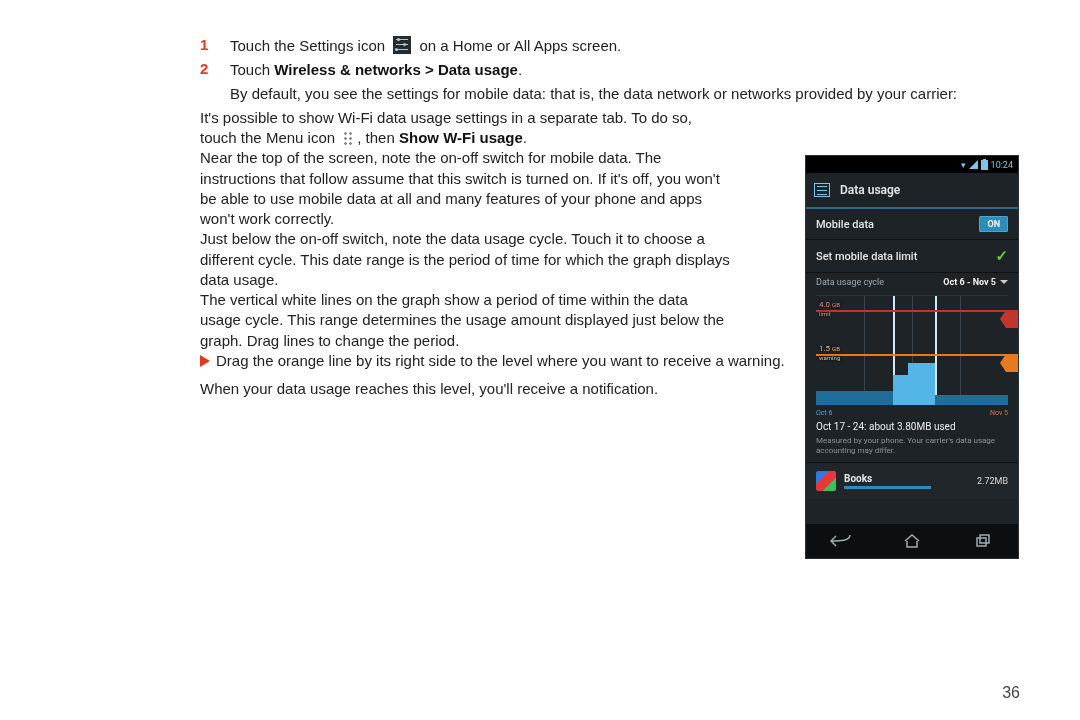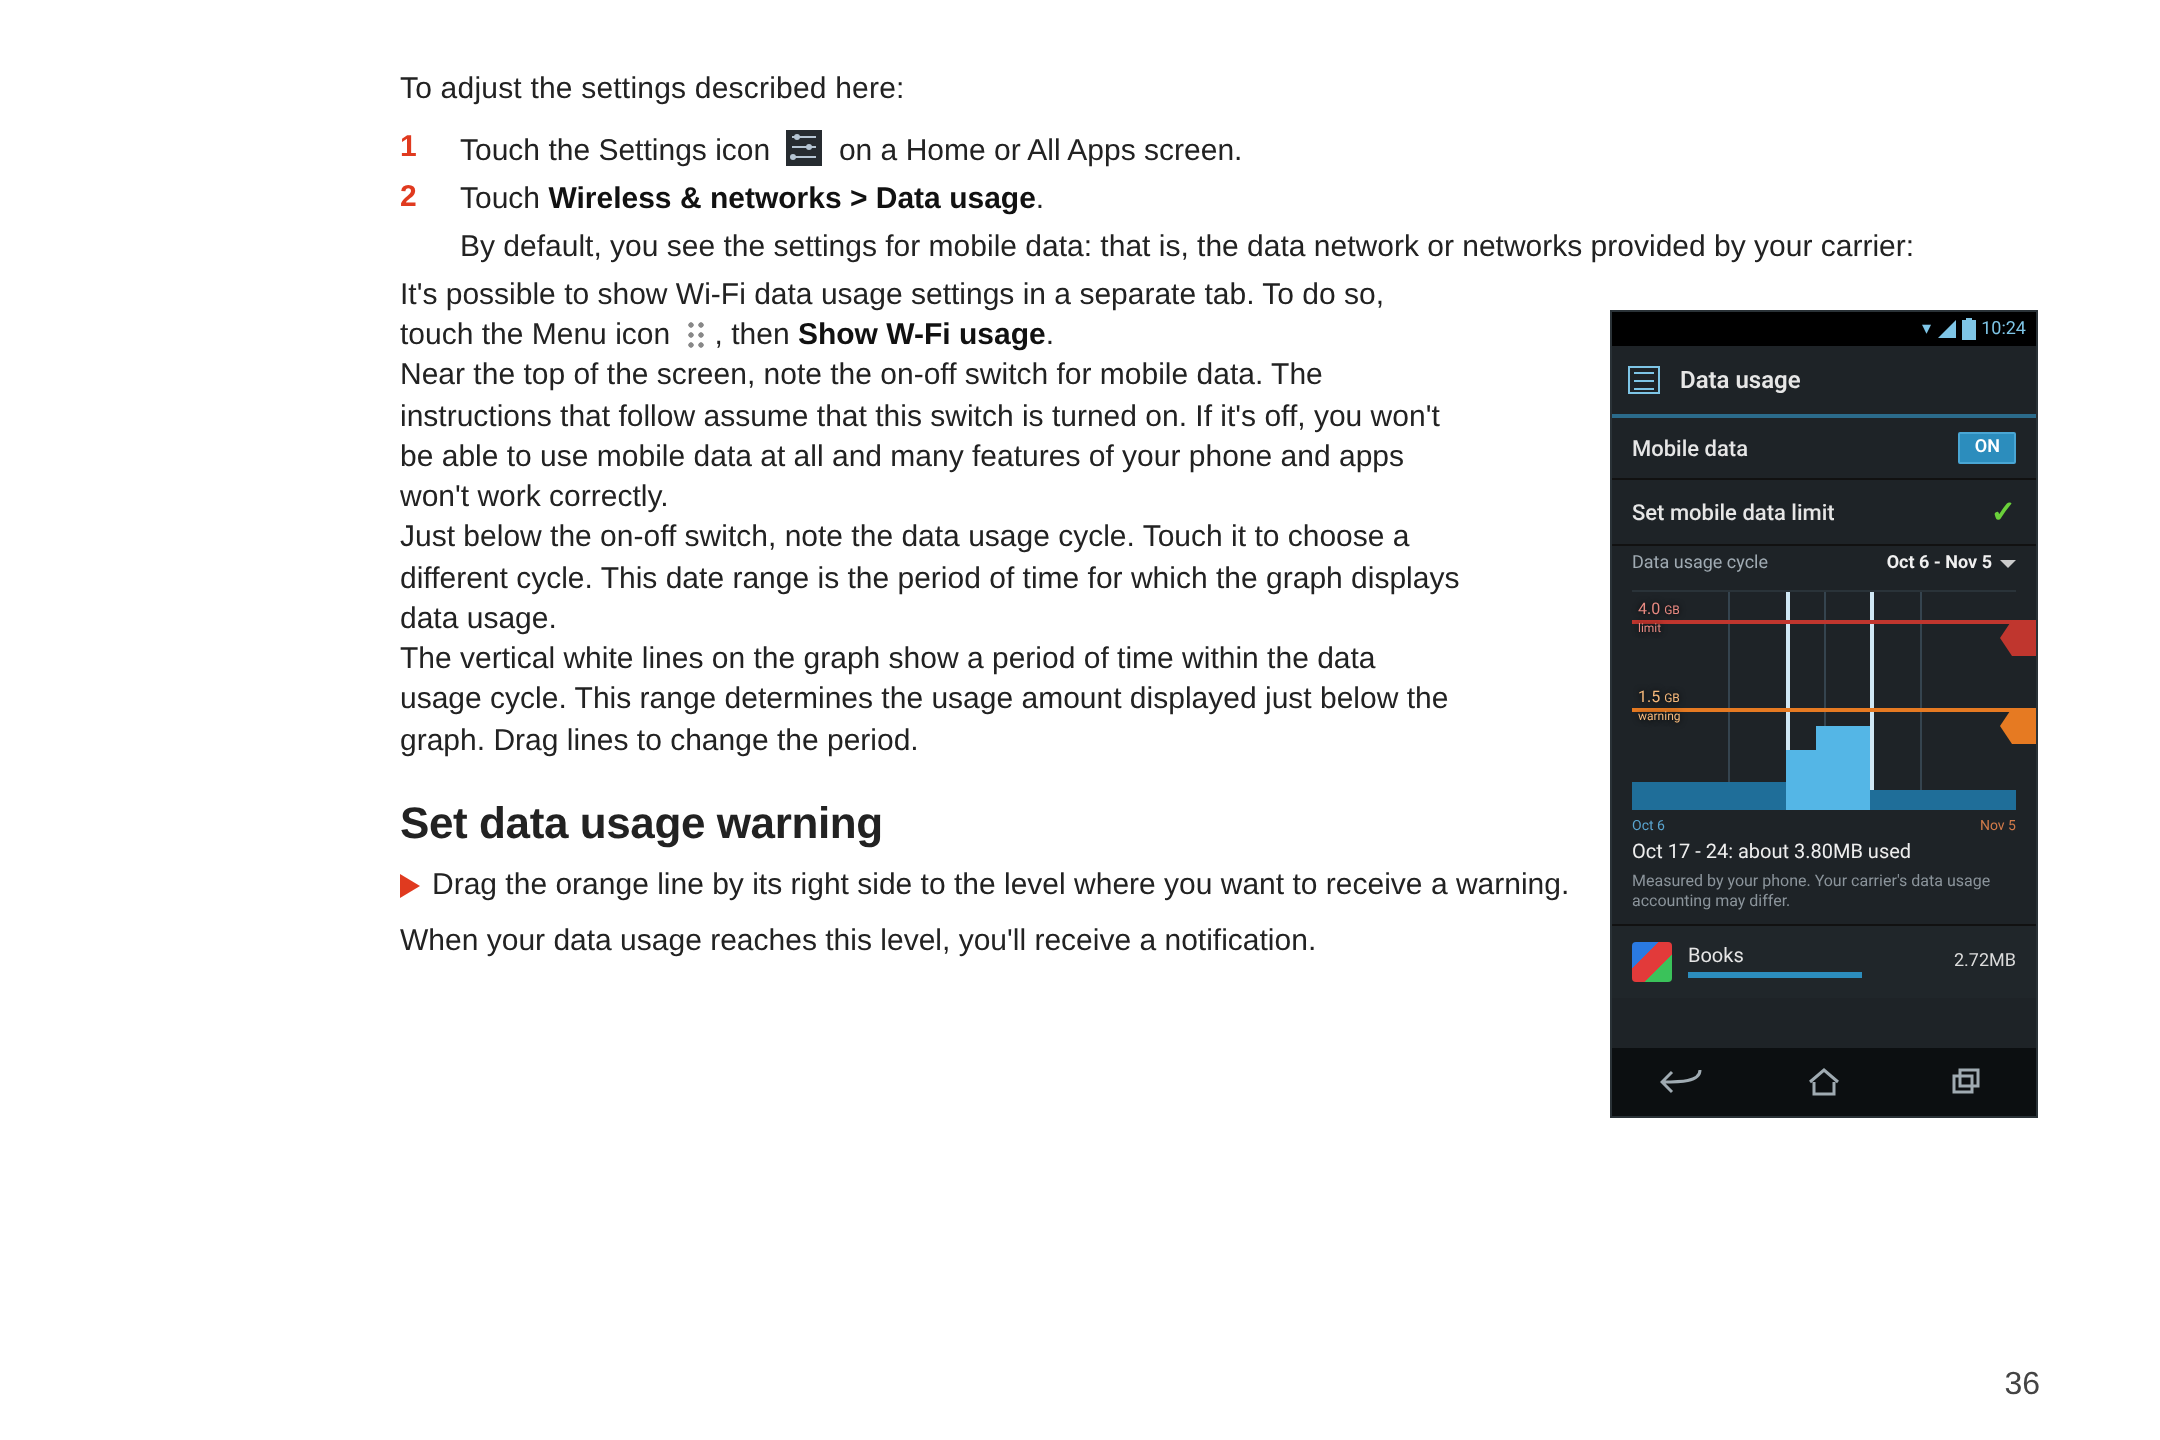--- a/index.html
+++ b/index.html
@@ -264,38 +264,37 @@
     gap: 8px;
     background: #20262a;
   }
   .app-icon {
     width: 20px; height: 20px;
     position: relative;
     background: linear-gradient(135deg,#2a7ae2 0 33%,#e23a3a 33% 66%,#3ac25a 66%);
     border-radius: 2px;
   }
   .app-name-wrap { flex: 1; }
-  .app-name { font-size: 10px; font-weight:400; }
+  .app-name { font-size: 10px; font-weight:700; }
   .app-bar {
     height: 3px; width: 70%; background: #2c8dbd; margin-top: 2px;
   }
   .app-size { font-size: 9px; color:#dcdcdc; }
   .navbar {
     position:absolute; bottom:0; left:0; right:0; height:34px;
     background:#0c0f11;
     display:flex; justify-content:space-around; align-items:center;
   }
   .nav-btn { width:28px; height:18px; display:flex; align-items:center; justify-content:center; }
   .nav-btn svg { stroke:#a0abb2; fill:none; stroke-width:1.5; }
 </style>
 </head>
 <body>
 
 <div class="page">
-  <p class="intro">To adjust the settings described here:</p>
 
   <div class="step-row">
     <div class="step-num">1</div>
     <div class="step-body">
       <span>Touch the Settings icon</span>
       <span class="settings-icon-inline"></span>
       <span> on a Home or All Apps screen.</span>
     </div>
   </div>
 
@@ -310,21 +309,20 @@
 
   <p class="para">
     <span>It's possible to show Wi-Fi data usage settings in a separate tab. To do so, touch the Menu icon</span>
     <span class="menu-icon-inline"></span><span>, then </span><span class="bold">Show W-Fi usage</span><span>.</span>
   </p>
 
   <p class="para">Near the top of the screen, note the on-off switch for mobile data. The instructions that follow assume that this switch is turned on. If it's off, you won't be able to use mobile data at all and many features of your phone and apps won't work correctly.</p>
   <p class="para">Just below the on-off switch, note the data usage cycle. Touch it to choose a different cycle. This date range is the period of time for which the graph displays data usage.</p>
   <p class="para">The vertical white lines on the graph show a period of time within the data usage cycle. This range determines the usage amount displayed just below the graph. Drag lines to change the period.</p>
 
-  <h2 class="section-head">Set data usage warning</h2>
 
   <div class="bullet-row">
     <div class="bullet-tri"></div>
     <div class="bullet-text">Drag the orange line by its right side to the level where you want to receive a warning.</div>
   </div>
 
   <p class="para" style="max-width:none">When your data usage reaches this level, you'll receive a notification.</p>
 </div>
 
 <div class="pagenum">36</div>

